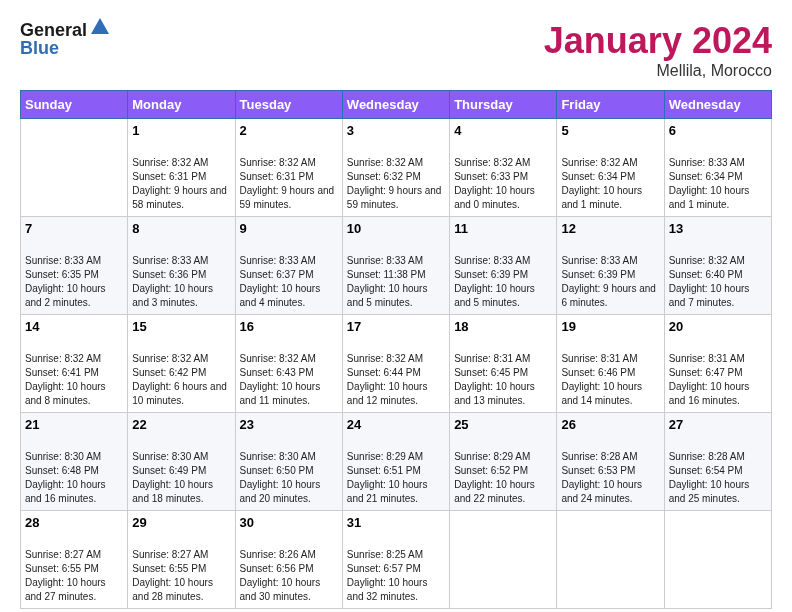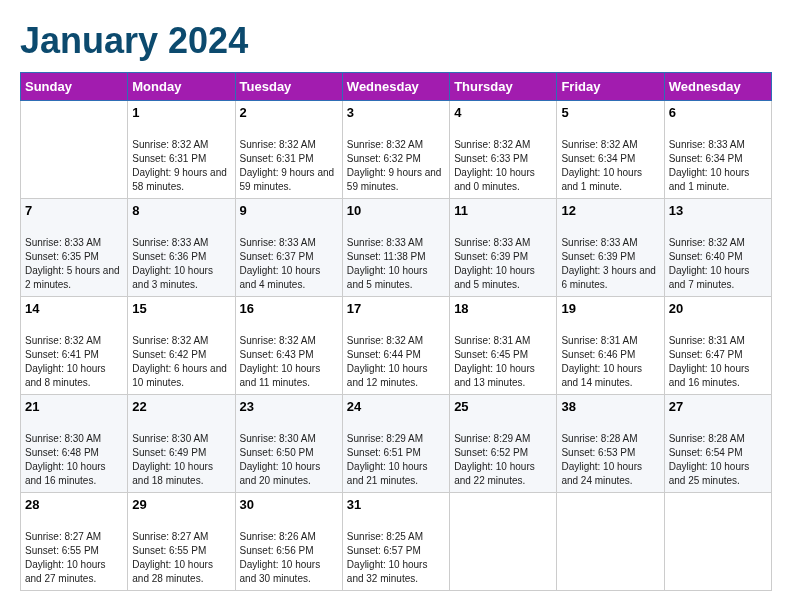--- a/index.html
+++ b/index.html
@@ -28,21 +28,21 @@
     }
     .logo-text span {
       color: #2f6eb5;
     }
     .title-block {
       text-align: right;
     }
     .month-title {
       font-size: 36px;
       font-weight: bold;
-      color: #0c4a6e;
+      color: #be185d;
     }
     .location {
       font-size: 16px;
       color: #333;
     }
     table {
       width: 100%;
       border-collapse: collapse;
       font-size: 11px;
     }
@@ -76,28 +76,42 @@
     }
     .empty-cell {
       background: #f9f9f9;
     }
     tr:nth-child(even) td {
       background: #f5f7fa;
     }
     tr:nth-child(odd) td {
       background: #fff;
     }
-    thead tr th { background: #a21caf; }
+    thead tr th { background: #8b5cf6; }
   </style>
 </head>
 <body>
 
 <div class="header">
+  <div class="logo">
+    <div>
+      <div style="display:flex; align-items:center;">
+        <span class="logo-text">
+          <span style="color:#1a1a1a;">General</span>
+        </span>
+        <svg width="22" height="22" viewBox="0 0 22 22" style="margin-left:2px; margin-top:-8px;">
+          <polygon points="2,18 11,2 20,18" fill="#2f6eb5"></polygon>
+        </svg>
+      </div>
+      <div style="color:#2f6eb5; font-weight:bold; font-size:18px; margin-top:-4px;">Blue</div>
+    </div>
+  </div>
   <div class="title-block">
     <div class="month-title">January 2024</div>
+    <div class="location">Mellila, Morocco</div>
   </div>
 </div>
 
 <table>
   <thead>
     <tr>
     <th>Sunday</th>
         <th>Monday</th>
         <th>Tuesday</th>
         <th>Wednesday</th>
@@ -157,21 +171,21 @@
             <div>Daylight: 10 hours and 1 minute.</div>
           </div>
         </td>
       </tr>
       <tr>
         <td>
           <span class="day-num">7</span>
           <div class="day-info">
             <div>Sunrise: 8:33 AM</div>
             <div>Sunset: 6:35 PM</div>
-            <div>Daylight: 5 hours and 2 minutes.</div>
+            <div>Daylight: 10 hours and 2 minutes.</div>
           </div>
         </td>
         <td>
           <span class="day-num">8</span>
           <div class="day-info">
             <div>Sunrise: 8:33 AM</div>
             <div>Sunset: 6:36 PM</div>
             <div>Daylight: 10 hours and 3 minutes.</div>
           </div>
         </td>
@@ -197,21 +211,21 @@
             <div>Sunrise: 8:33 AM</div>
             <div>Sunset: 6:39 PM</div>
             <div>Daylight: 10 hours and 5 minutes.</div>
           </div>
         </td>
         <td>
           <span class="day-num">12</span>
           <div class="day-info">
             <div>Sunrise: 8:33 AM</div>
             <div>Sunset: 6:39 PM</div>
-            <div>Daylight: 3 hours and 6 minutes.</div>
+            <div>Daylight: 9 hours and 6 minutes.</div>
           </div>
         </td>
         <td>
           <span class="day-num">13</span>
           <div class="day-info">
             <div>Sunrise: 8:32 AM</div>
             <div>Sunset: 6:40 PM</div>
             <div>Daylight: 10 hours and 7 minutes.</div>
           </div>
         </td>
@@ -309,21 +323,21 @@
         </td>
         <td>
           <span class="day-num">25</span>
           <div class="day-info">
             <div>Sunrise: 8:29 AM</div>
             <div>Sunset: 6:52 PM</div>
             <div>Daylight: 10 hours and 22 minutes.</div>
           </div>
         </td>
         <td>
-          <span class="day-num">38</span>
+          <span class="day-num">26</span>
           <div class="day-info">
             <div>Sunrise: 8:28 AM</div>
             <div>Sunset: 6:53 PM</div>
             <div>Daylight: 10 hours and 24 minutes.</div>
           </div>
         </td>
         <td>
           <span class="day-num">27</span>
           <div class="day-info">
             <div>Sunrise: 8:28 AM</div>

